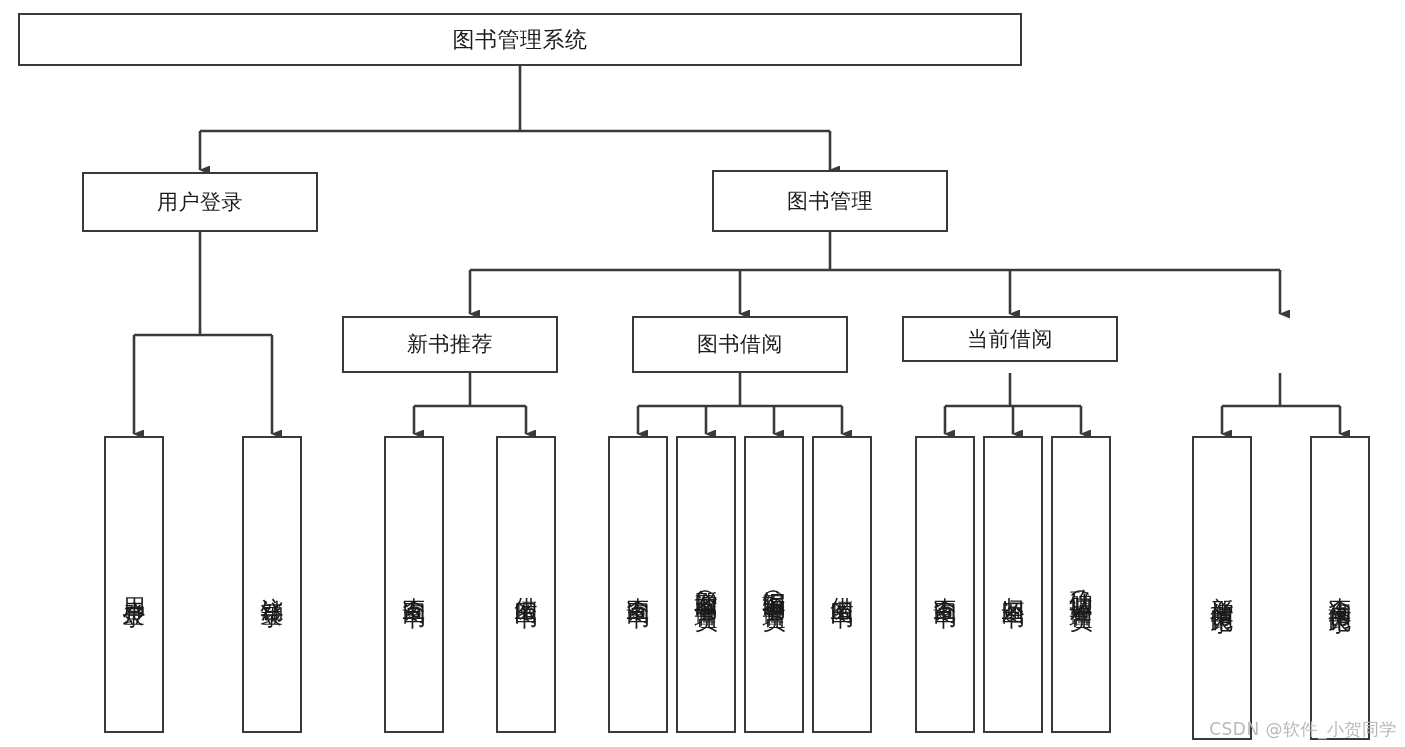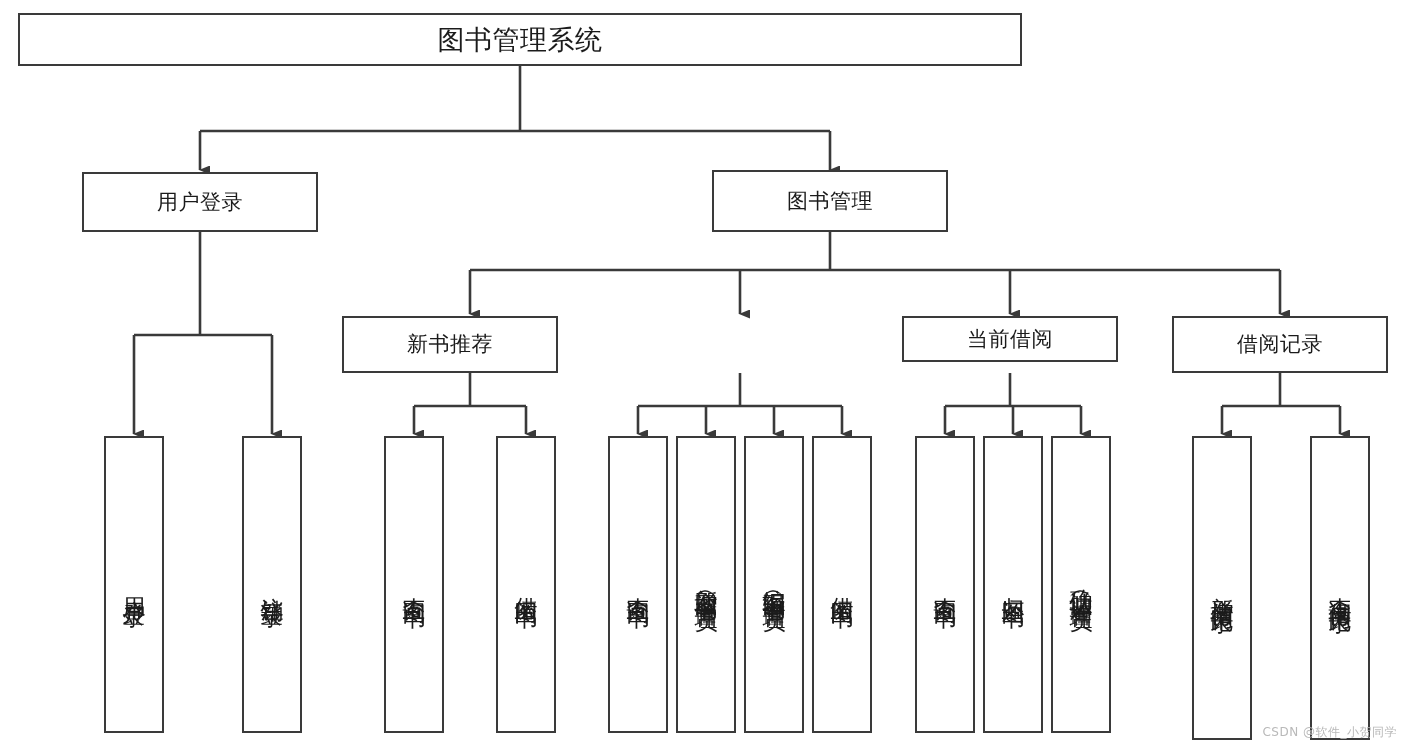--- a/index.html
+++ b/index.html
@@ -27,21 +27,21 @@
     z-index:2;
   }
   .node .lbl{display:block;}
 
   
   .node.h .lbl{
     font-size:21px;
     letter-spacing:.5px;
     white-space:nowrap;
   }
-  .node.root .lbl{font-size:27px;}
+  .node.root .lbl{font-size:22px;}
 
   
   .node.v{
     align-items:center;
     justify-content:center;
     padding:6px 0;
   }
   .node.v .lbl{
     writing-mode:vertical-rl;
     text-orientation:upright;
@@ -50,21 +50,21 @@
     letter-spacing:3px;
     line-height:1;
     white-space:nowrap;
     text-align:center;
   }
 
   .wm{
     position:absolute;
     right:8px;
     bottom:6px;
-    font-size:12px;
+    font-size:17px;
     color:#b9b9b9;
     white-space:nowrap;
     z-index:5;
     letter-spacing:.5px;
   }
 </style>
 </head>
 <body>
 
 <div id="stage">
@@ -126,25 +126,25 @@
   <div class="node h" style="left:82px;top:172px;width:236px;height:60px;">
     <span class="lbl">用户登录</span>
   </div>
   <div class="node h" style="left:712px;top:170px;width:236px;height:62px;">
     <span class="lbl">图书管理</span>
   </div>
 
   <div class="node h" style="left:342px;top:316px;width:216px;height:57px;">
     <span class="lbl">新书推荐</span>
   </div>
+  <div class="node h" style="left:632px;top:316px;width:216px;height:57px;">
+    <span class="lbl">图书借阅</span>
+  </div>
   <div class="node h" style="left:902px;top:316px;width:216px;height:46px;">
     <span class="lbl">当前借阅</span>
-  </div>
-  <div class="node h" style="left:1172px;top:316px;width:216px;height:57px;">
-    <span class="lbl">借阅记录</span>
   </div>
 
   <div class="node v" style="left:104px;top:436px;width:60px;height:297px;">
     <span class="lbl">用户登录</span>
   </div>
   <div class="node v" style="left:242px;top:436px;width:60px;height:297px;">
     <span class="lbl">注销登录</span>
   </div>
 
   <div class="node v" style="left:384px;top:436px;width:60px;height:297px;">

